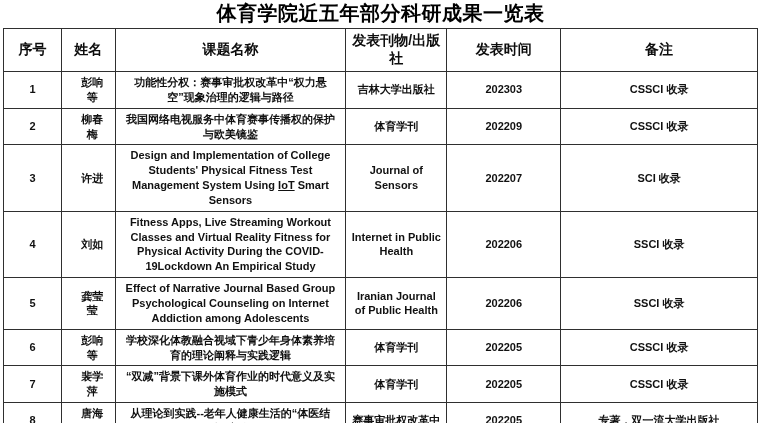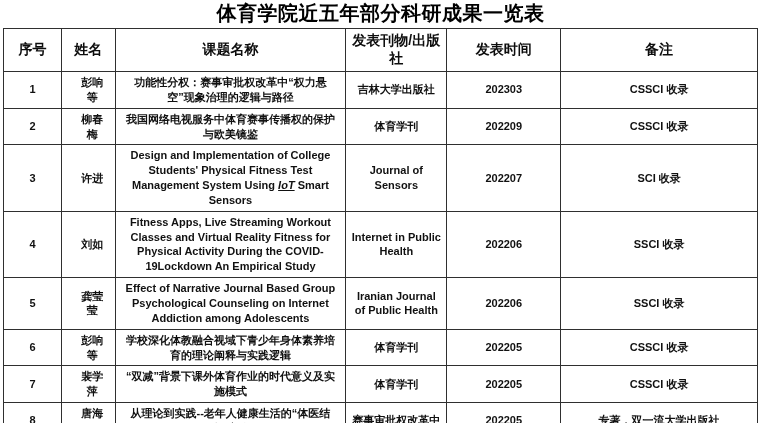--- a/index.html
+++ b/index.html
@@ -41,21 +41,21 @@
     color: #0d0d0d;
   }
   table.results td {
     font-size: 11px;
     line-height: 1.35;
     height: 30px;
     color: #111111;
   }
   td.c-title { padding: 3px 8px; }
   .name-text { display: inline-block; padding: 0 1px; margin-left: 8px; }
-  u.u-word { text-decoration: underline; text-underline-offset: 1px; font-style: italic; }
+  u.u-word { text-decoration: underline; text-underline-offset: 1px; }
 </style>
 </head>
 <body>
 
 <div class="page">
   <h1 class="doc-title">体育学院近五年部分科研成果一览表</h1>
 
   <table class="results">
     <colgroup>
       <col style="width:7.7%">

